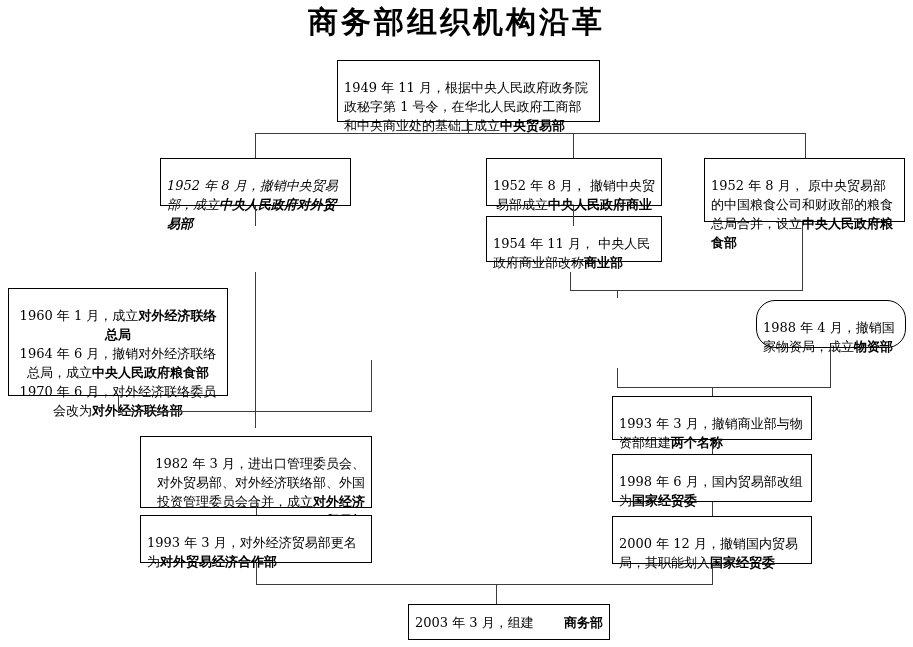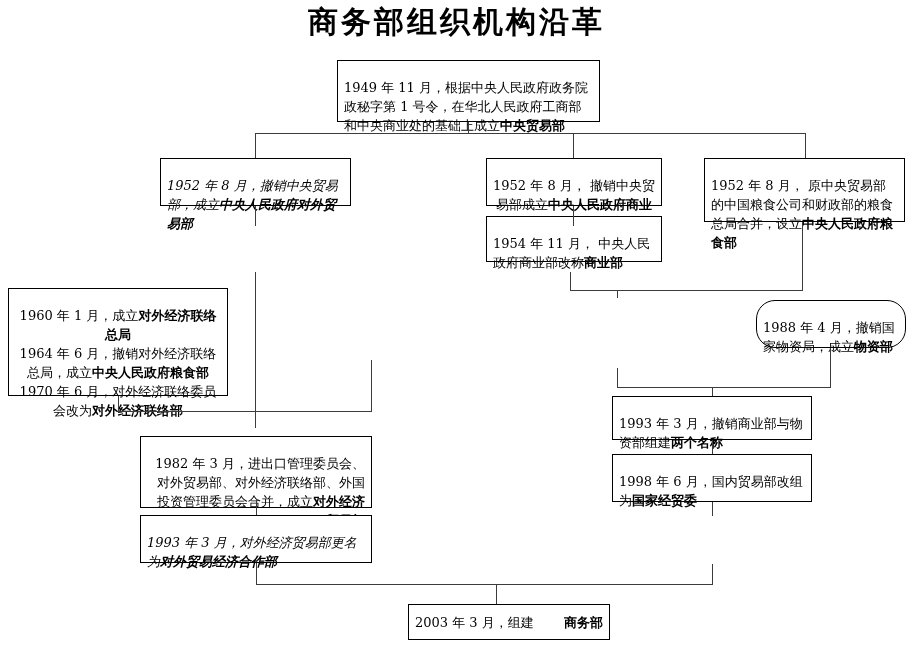--- a/index.html
+++ b/index.html
@@ -44,22 +44,23 @@
 
 
   <div class="box" style="left:756px;top:300px;width:150px;height:48px;border-radius:19px;"><span>1988 年 4 月，撤销国家物资局，成立</span><span class="b">物资部</span></div>
 
   <div class="box" style="left:612px;top:396px;width:200px;height:44px;"><span>1993 年 3 月，撤销商业部与物资部组建</span><span class="b">两个名称</span></div>
 
   <div class="box" style="left:140px;top:436px;width:232px;height:72px;text-align:right;"><span>1982 年 3 月，进出口管理委员会、对外贸易部、对外经济联络部、外国投资管理委员会合并，成立</span><span class="b">对外经济贸易部</span></div>
 
   <div class="box" style="left:612px;top:454px;width:200px;height:48px;"><span>1998 年 6 月，国内贸易部改组为</span><span class="b">国家经贸委</span></div>
 
-  <div class="box" style="left:140px;top:515px;width:232px;height:48px;font-style:italic;"><span>1993 年 3 月，对外经济贸易部更名为</span><span class="b">对外贸易经济合作部</span></div>
+  <div class="box" style="left:140px;top:515px;width:232px;height:48px;"><span>1993 年 3 月，对外经济贸易部更名为</span><span class="b">对外贸易经济合作部</span></div>
 
+  <div class="box" style="left:612px;top:516px;width:200px;height:48px;"><span>2000 年 12 月，撤销国内贸易局，其职能划入</span><span class="b">国家经贸委</span></div>
 
   <div class="box center" style="left:408px;top:604px;width:202px;height:36px;">
       <span>2003 年 3 月，组建</span>
       <span class="b">商务部</span>
     </div>
 
   <div class="line" style="left:468px;top:122px;width:1px;height:12px;"></div>
   <div class="line" style="left:255px;top:133px;width:551px;height:1px;"></div>
   <div class="line" style="left:255px;top:133px;width:1px;height:25px;"></div>
   <div class="line" style="left:573px;top:133px;width:1px;height:25px;"></div>

